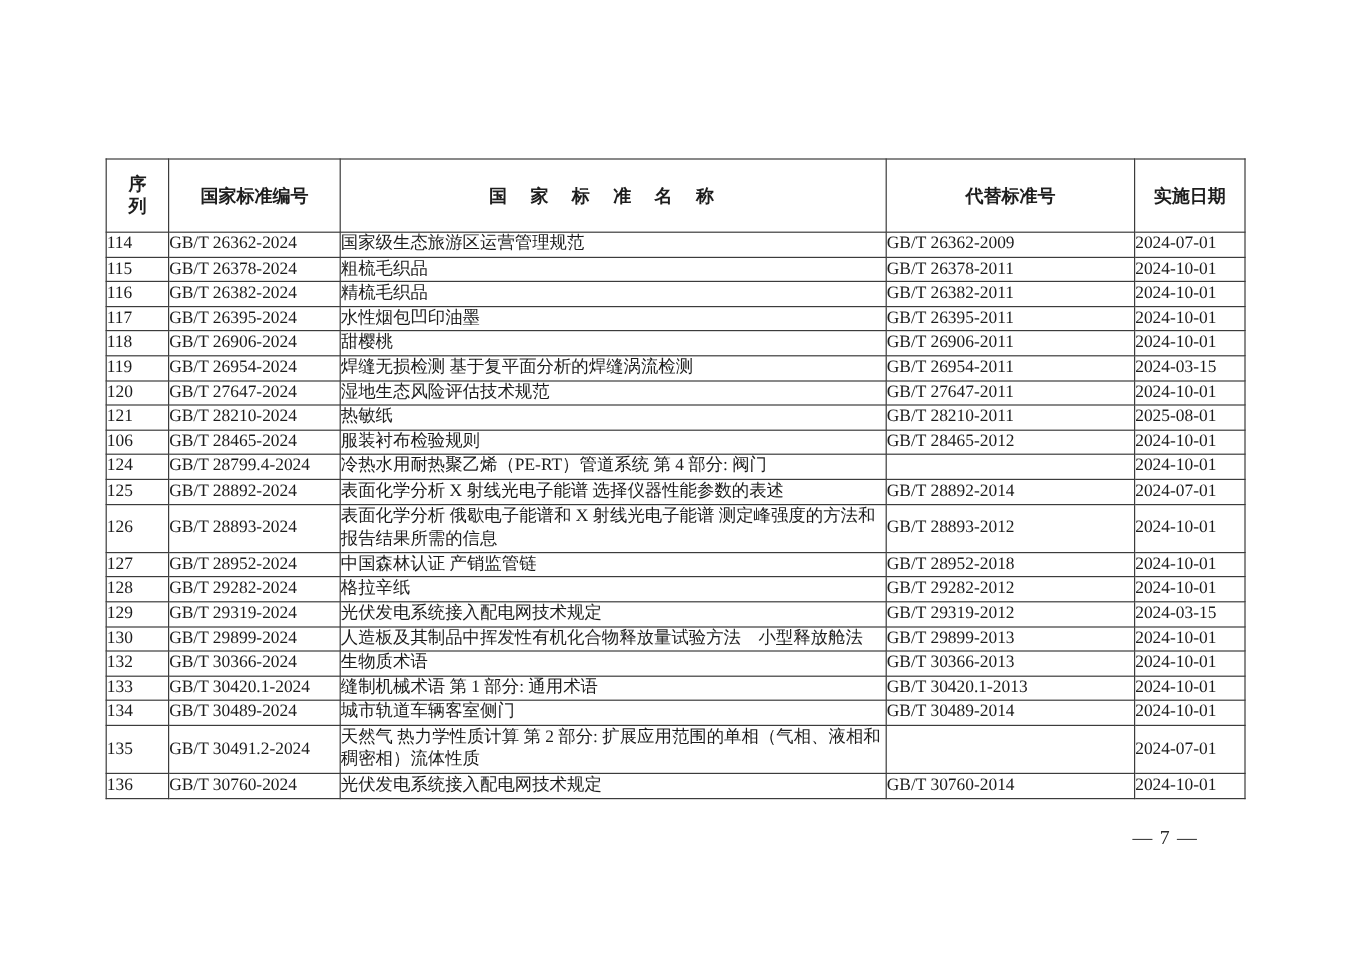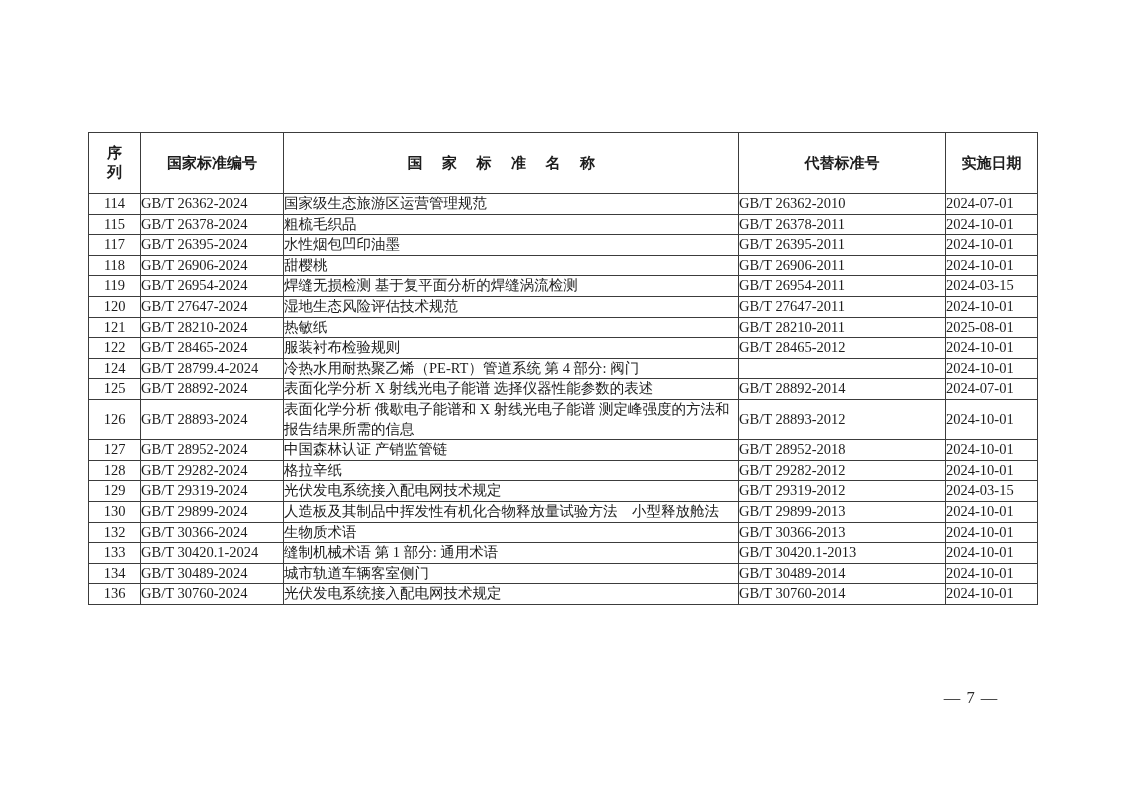--- a/index.html
+++ b/index.html
@@ -45,21 +45,21 @@
     letter-spacing: 1.3em;
     padding-left: 1.3em;
   }
   table.standards td {
     height: 19.6px;
     line-height: 19.6px;
     padding: 0;
     font-size: 14.5px;
     color: #1c1c1c;
   }
-  td.c-seq  { text-align: center; }
+  td.c-seq  { text-align: left; }
   td.c-std  { padding-left: 8px; }
   td.c-name { padding: 0 5px 0 8px; font-size: 14px; white-space: normal; }
   td.c-rep  { padding-left: 8px; }
   td.c-date { padding-left: 7px; }
   .pageno {
     position: absolute;
     left: 928px;
     top: 688px;
     width: 86px;
     text-align: center;
@@ -88,28 +88,35 @@
         <th class="h-name">国家标准名称</th>
         <th>代替标准号</th>
         <th>实施日期</th>
       </tr>
     </thead>
     <tbody>
         <tr>
           <td class="c-seq">114</td>
           <td class="c-std">GB/T 26362-2024</td>
           <td class="c-name">国家级生态旅游区运营管理规范</td>
-          <td class="c-rep">GB/T 26362-2010</td>
+          <td class="c-rep">GB/T 26362-2009</td>
           <td class="c-date">2024-07-01</td>
         </tr>
         <tr>
           <td class="c-seq">115</td>
           <td class="c-std">GB/T 26378-2024</td>
           <td class="c-name">粗梳毛织品</td>
           <td class="c-rep">GB/T 26378-2011</td>
+          <td class="c-date">2024-10-01</td>
+        </tr>
+        <tr>
+          <td class="c-seq">116</td>
+          <td class="c-std">GB/T 26382-2024</td>
+          <td class="c-name">精梳毛织品</td>
+          <td class="c-rep">GB/T 26382-2011</td>
           <td class="c-date">2024-10-01</td>
         </tr>
         <tr>
           <td class="c-seq">117</td>
           <td class="c-std">GB/T 26395-2024</td>
           <td class="c-name">水性烟包凹印油墨</td>
           <td class="c-rep">GB/T 26395-2011</td>
           <td class="c-date">2024-10-01</td>
         </tr>
         <tr>
@@ -134,21 +141,21 @@
           <td class="c-date">2024-10-01</td>
         </tr>
         <tr>
           <td class="c-seq">121</td>
           <td class="c-std">GB/T 28210-2024</td>
           <td class="c-name">热敏纸</td>
           <td class="c-rep">GB/T 28210-2011</td>
           <td class="c-date">2025-08-01</td>
         </tr>
         <tr>
-          <td class="c-seq">122</td>
+          <td class="c-seq">106</td>
           <td class="c-std">GB/T 28465-2024</td>
           <td class="c-name">服装衬布检验规则</td>
           <td class="c-rep">GB/T 28465-2012</td>
           <td class="c-date">2024-10-01</td>
         </tr>
         <tr>
           <td class="c-seq">124</td>
           <td class="c-std">GB/T 28799.4-2024</td>
           <td class="c-name">冷热水用耐热聚乙烯（PE-RT）管道系统 第 4 部分: 阀门</td>
           <td class="c-rep"></td>
@@ -211,20 +218,27 @@
           <td class="c-date">2024-10-01</td>
         </tr>
         <tr>
           <td class="c-seq">134</td>
           <td class="c-std">GB/T 30489-2024</td>
           <td class="c-name">城市轨道车辆客室侧门</td>
           <td class="c-rep">GB/T 30489-2014</td>
           <td class="c-date">2024-10-01</td>
         </tr>
         <tr>
+          <td class="c-seq">135</td>
+          <td class="c-std">GB/T 30491.2-2024</td>
+          <td class="c-name">天然气 热力学性质计算 第 2 部分: 扩展应用范围的单相（气相、液相和稠密相）流体性质</td>
+          <td class="c-rep"></td>
+          <td class="c-date">2024-07-01</td>
+        </tr>
+        <tr>
           <td class="c-seq">136</td>
           <td class="c-std">GB/T 30760-2024</td>
           <td class="c-name">光伏发电系统接入配电网技术规定</td>
           <td class="c-rep">GB/T 30760-2014</td>
           <td class="c-date">2024-10-01</td>
         </tr>
       </tbody>
   </table>
 
   <div class="pageno">— 7 —</div>

